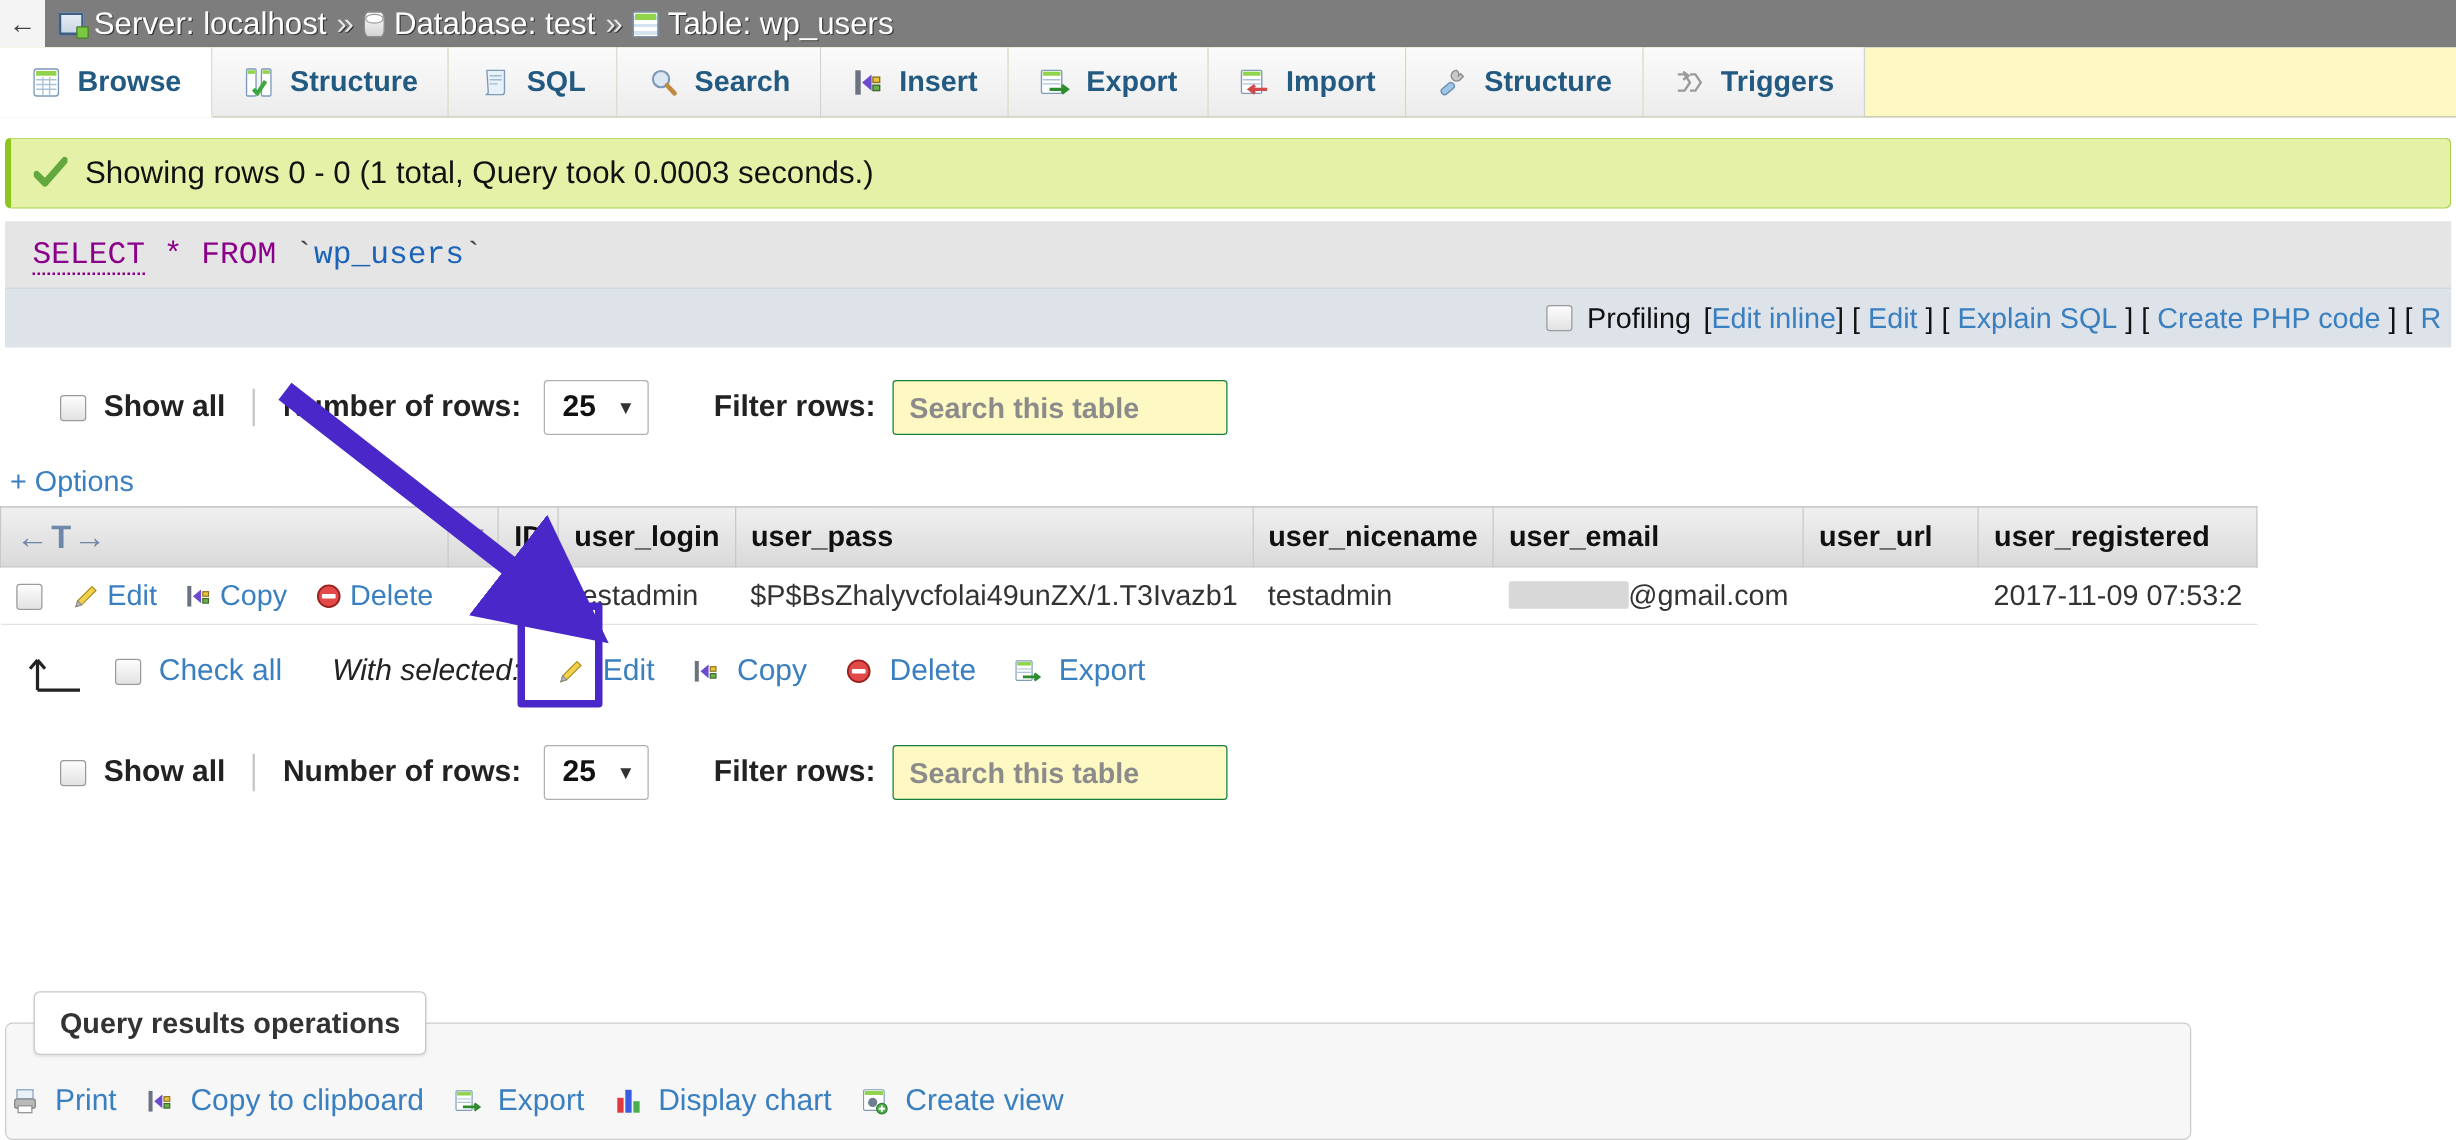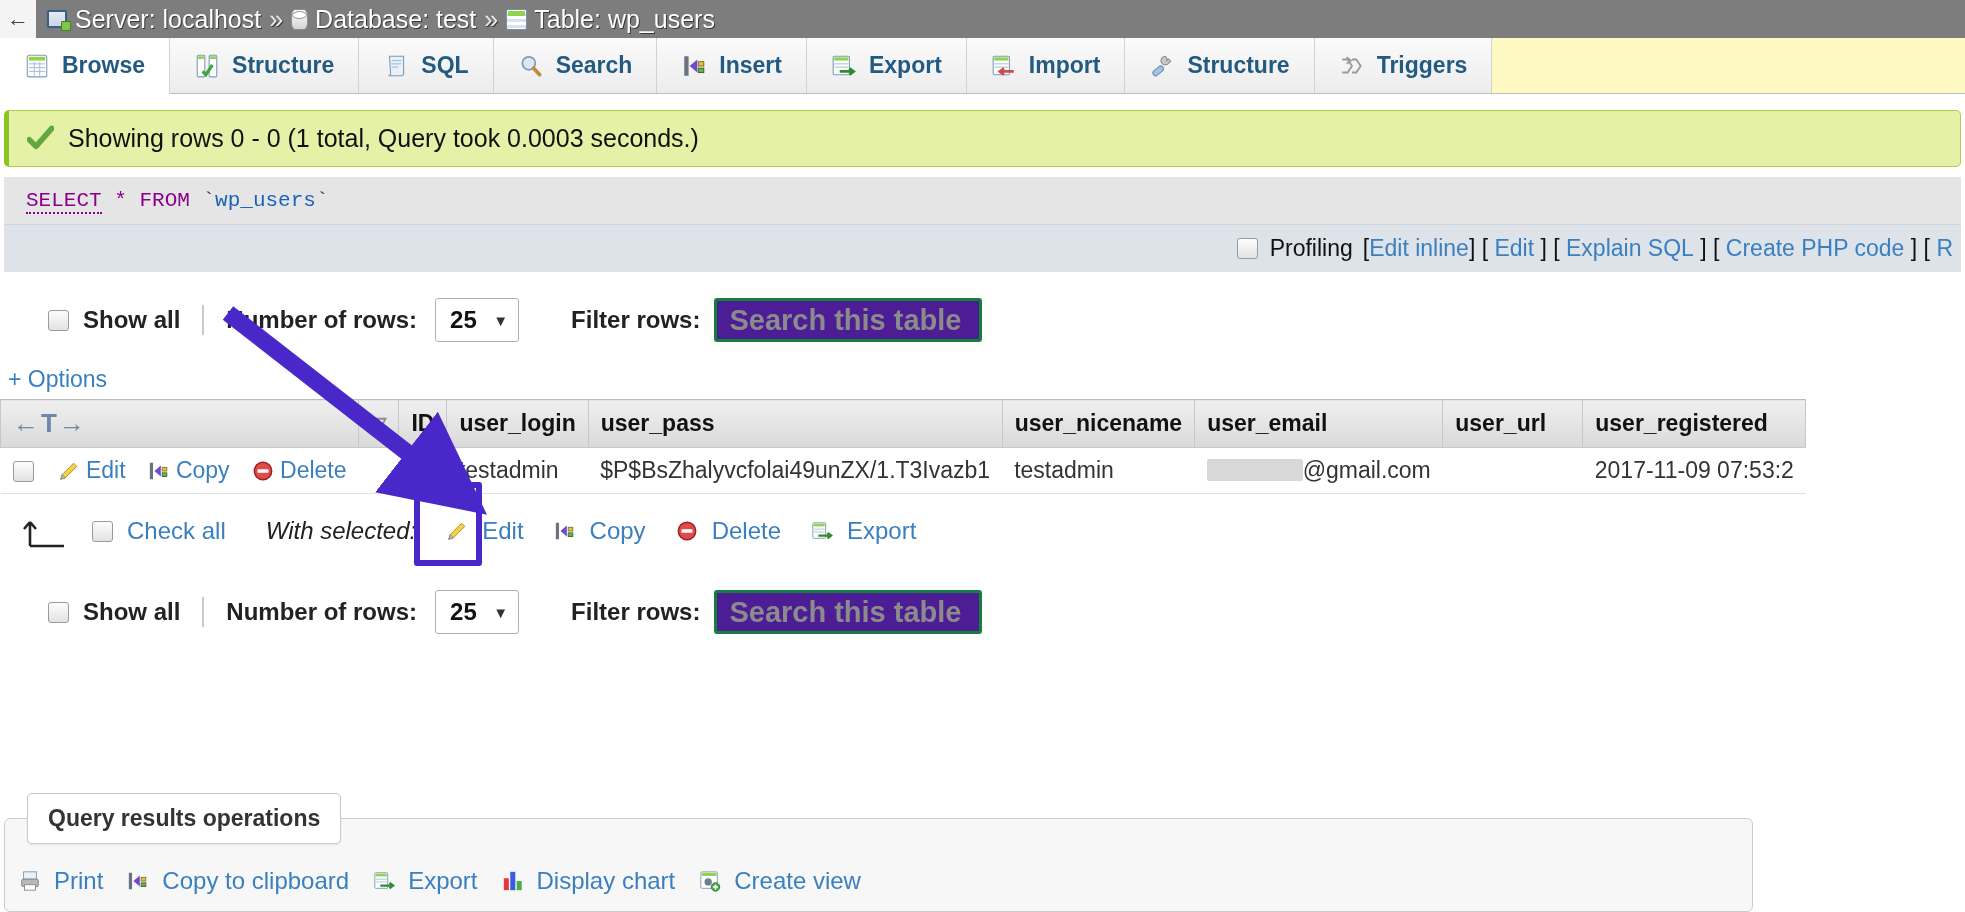--- a/index.html
+++ b/index.html
@@ -96,21 +96,21 @@
     font-size: 25px; color: #111;
   }
   .checkmark { width: 27px; height: 27px; flex: 0 0 auto; }
 
   
   #sqlbox {
     margin: 10px 4px 0 4px;
     background: #e5e5e5;
     padding: 12px 22px 12px 22px;
     font-family: "Liberation Mono", monospace;
-    font-size: 21px;
+    font-size: 25px;
   }
   .kw { color: #8b008b; font-weight: normal; border-bottom: 2px dotted #8b008b; }
   .kw2 { color: #8b008b; }
   .tbl { color: #1a63b8; }
   .tick { color: #444; }
 
   #profilebar {
     margin: 0 4px 0 4px;
     background: #dde3e9;
     border-top: 1px solid #cfd6dd;
@@ -141,23 +141,23 @@
     margin-left: 18px;
     width: 84px; height: 44px;
     border: 1px solid #b0b0b0; border-radius: 3px; background: #fff;
     display: flex; align-items: center; justify-content: space-between;
     padding: 0 10px 0 14px; font-size: 24px; color: #111;
   }
   .caret { font-size: 15px; color: #333; }
   .txtinput {
     margin-left: 14px;
     width: 268px; height: 44px;
-    border: 3px solid #15803d; border-radius: 3px; background: #4c1d95;
+    border: 1px solid #15803d; border-radius: 3px; background: #fef9c3;
     display: flex; align-items: center; padding-left: 12px;
-    font-size: 29px; color: #8b8b8b;
+    font-size: 23px; color: #8b8b8b;
   }
 
   #optionslink {
     padding-left: 8px; margin-top: 24px;
     font-size: 23px; color: #3a7fbf; cursor: pointer;
   }
 
   
   #results { margin-top: 6px; width: 1965px; }
   table.res { border-collapse: collapse; font-size: 23px; }
@@ -201,21 +201,21 @@
     border: 1px solid #ccc; border-top: 1px solid #ccc; border-radius: 6px;
     background: #f7f7f7;
   }
   #qrotitle {
     position: absolute; left: 22px; top: -26px;
     background: #fff; border: 1px solid #c9c9c9; border-radius: 5px;
     padding: 11px 20px; font-size: 23px; font-weight: bold; color: #333;
     box-shadow: 0 1px 2px rgba(0,0,0,.08);
   }
   #qrolinks {
-    position: absolute; left: 14px; top: 48px;
+    position: absolute; left: 4px; top: 48px;
     display: flex; align-items: center; gap: 8px;
     font-size: 24px; color: #3a7fbf; white-space: nowrap;
   }
   #qrolinks .item { display: flex; align-items: center; gap: 7px; margin-right: 16px; cursor: pointer; }
 
   
   #overlay { position: absolute; left: 0; top: 0; width: 1965px; height: 912px; pointer-events: none; }
   #idbox {
     position: absolute; left: 414px; top: 482px; width: 68px; height: 84px;
     border: 6px solid #4a27c8; border-radius: 3px;

